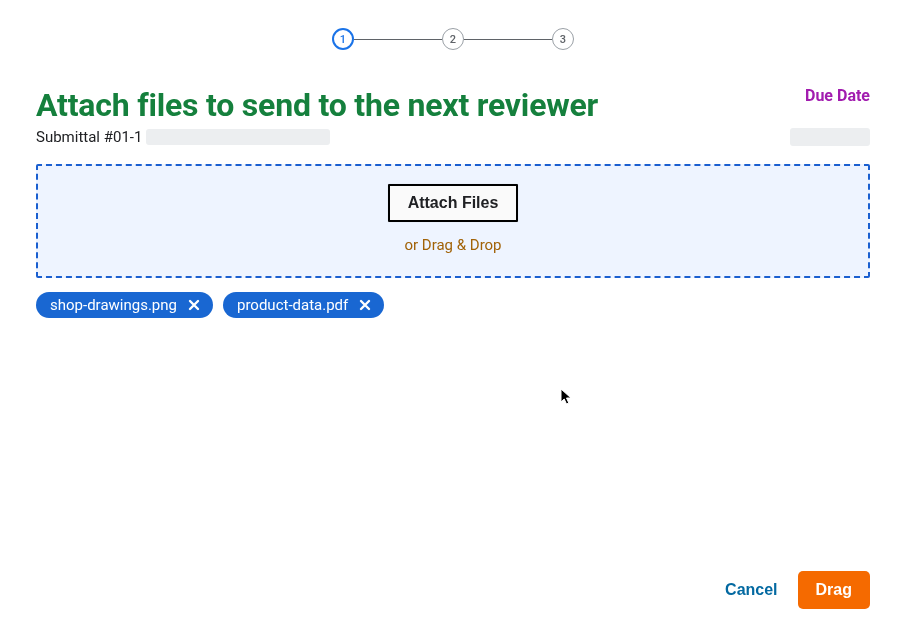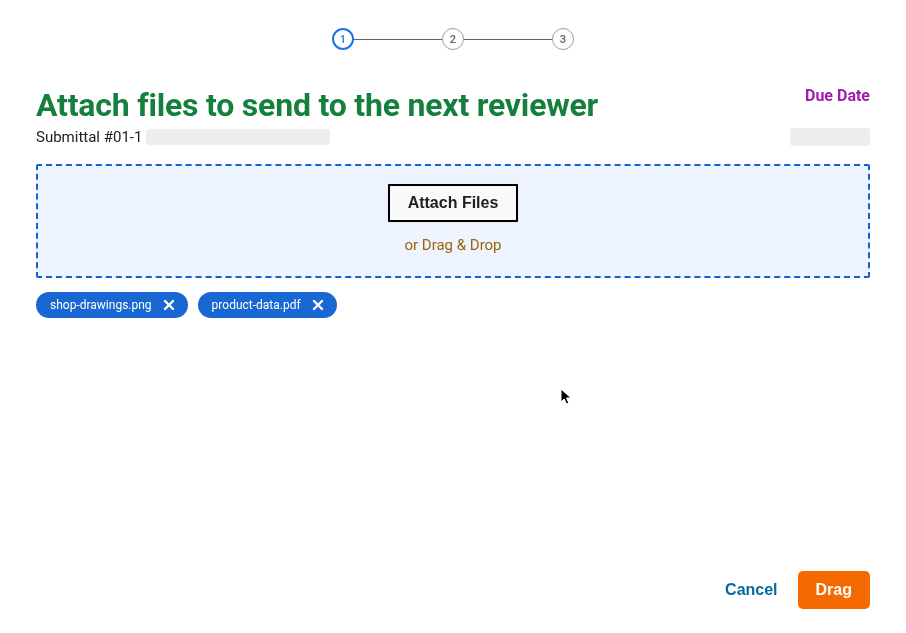--- a/index.html
+++ b/index.html
@@ -125,21 +125,21 @@
       display: flex;
       gap: 10px;
     }
     .chip {
       background: #1967d2;
       color: #ffffff;
       border-radius: 999px;
       padding: 4px 10px 4px 14px;
       display: inline-flex;
       align-items: center;
-      font-size: 12px;
+      font-size: 15px;
       gap: 8px;
       cursor: default;
     }
     .chip-close {
       width: 18px;
       height: 18px;
       border-radius: 50%;
       display: inline-flex;
       align-items: center;
       justify-content: center;

